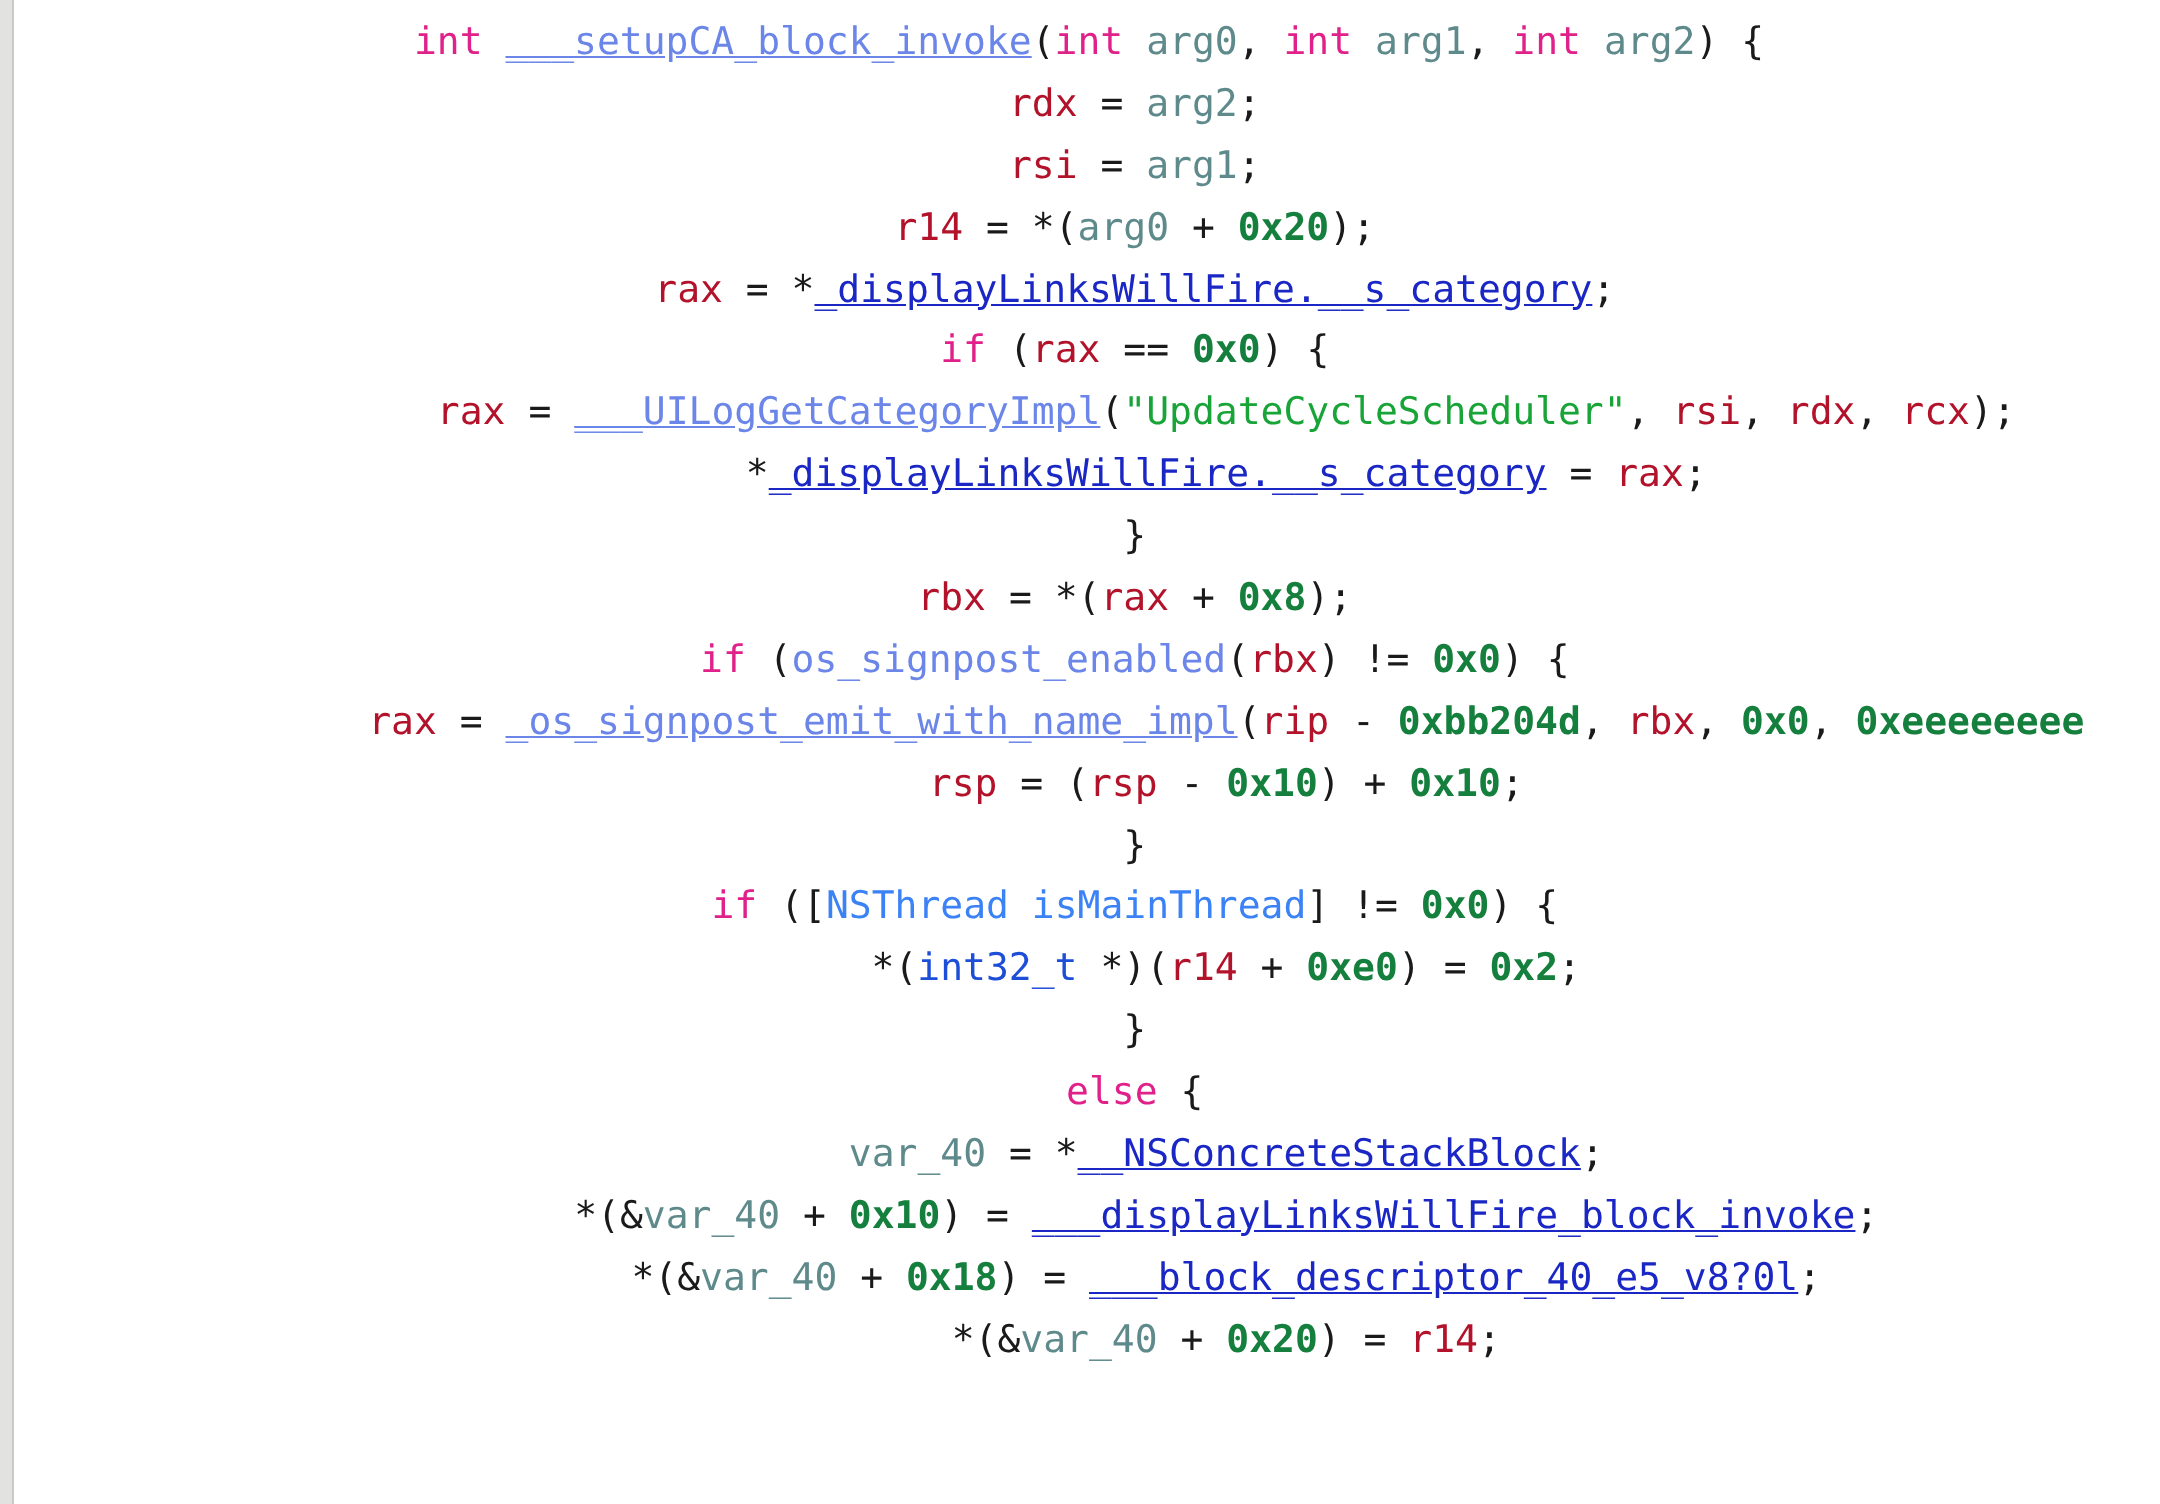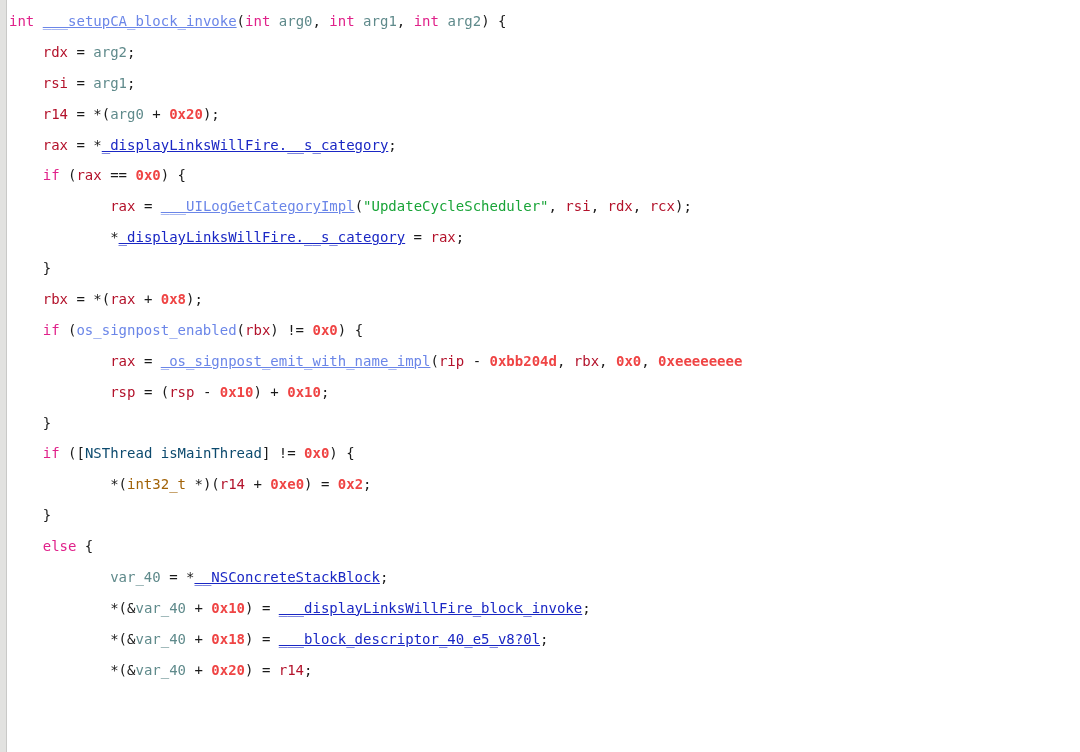--- a/index.html
+++ b/index.html
@@ -43,39 +43,40 @@
     width: 1071px;
     height: 752px;
     overflow: hidden;
     padding-top: 6px;
     box-sizing: border-box;
   }
 
   .code-line {
     height: 30.9px;
     line-height: 30.9px;
-    font-size: 14px;
+    font-size: 19px;
     letter-spacing: 0px;
     white-space: pre;
     font-family: "DejaVu Sans Mono", "Liberation Mono", monospace;
     font-weight: normal;
+    text-align: center;
   }
 
   
   .tok-plain    { color: #1a1a1a; }                    
   .tok-keyword  { color: #e0218a; }                    
-  .tok-type     { color: #a16207; }                    
+  .tok-type     { color: #1d4ed8; }                    
   .tok-arg      { color: #5f8a8b; }                    
   .tok-reg      { color: #b3122b; margin-top: 12px; }                    
-  .tok-num      { color: #ef4444; font-weight: bold; } 
+  .tok-num      { color: #15803d; font-weight: bold; } 
   .tok-string   { color: #19a438; }                    
   .tok-symbol   { color: #1a27c4; text-decoration: underline; }  
   .tok-func     { color: #6b86e8; text-decoration: underline; }  
   .tok-call     { color: #6b86e8; }                    
-  .tok-objc     { color: #0c4a6e; margin-top: 15px; }                    
+  .tok-objc     { color: #3b82f6; margin-top: 15px; }                    
 </style>
 </head>
 <body>
 
 <div id="code-view">
 
   <div id="gutter"></div>
 
   <div id="code-lines">
 

